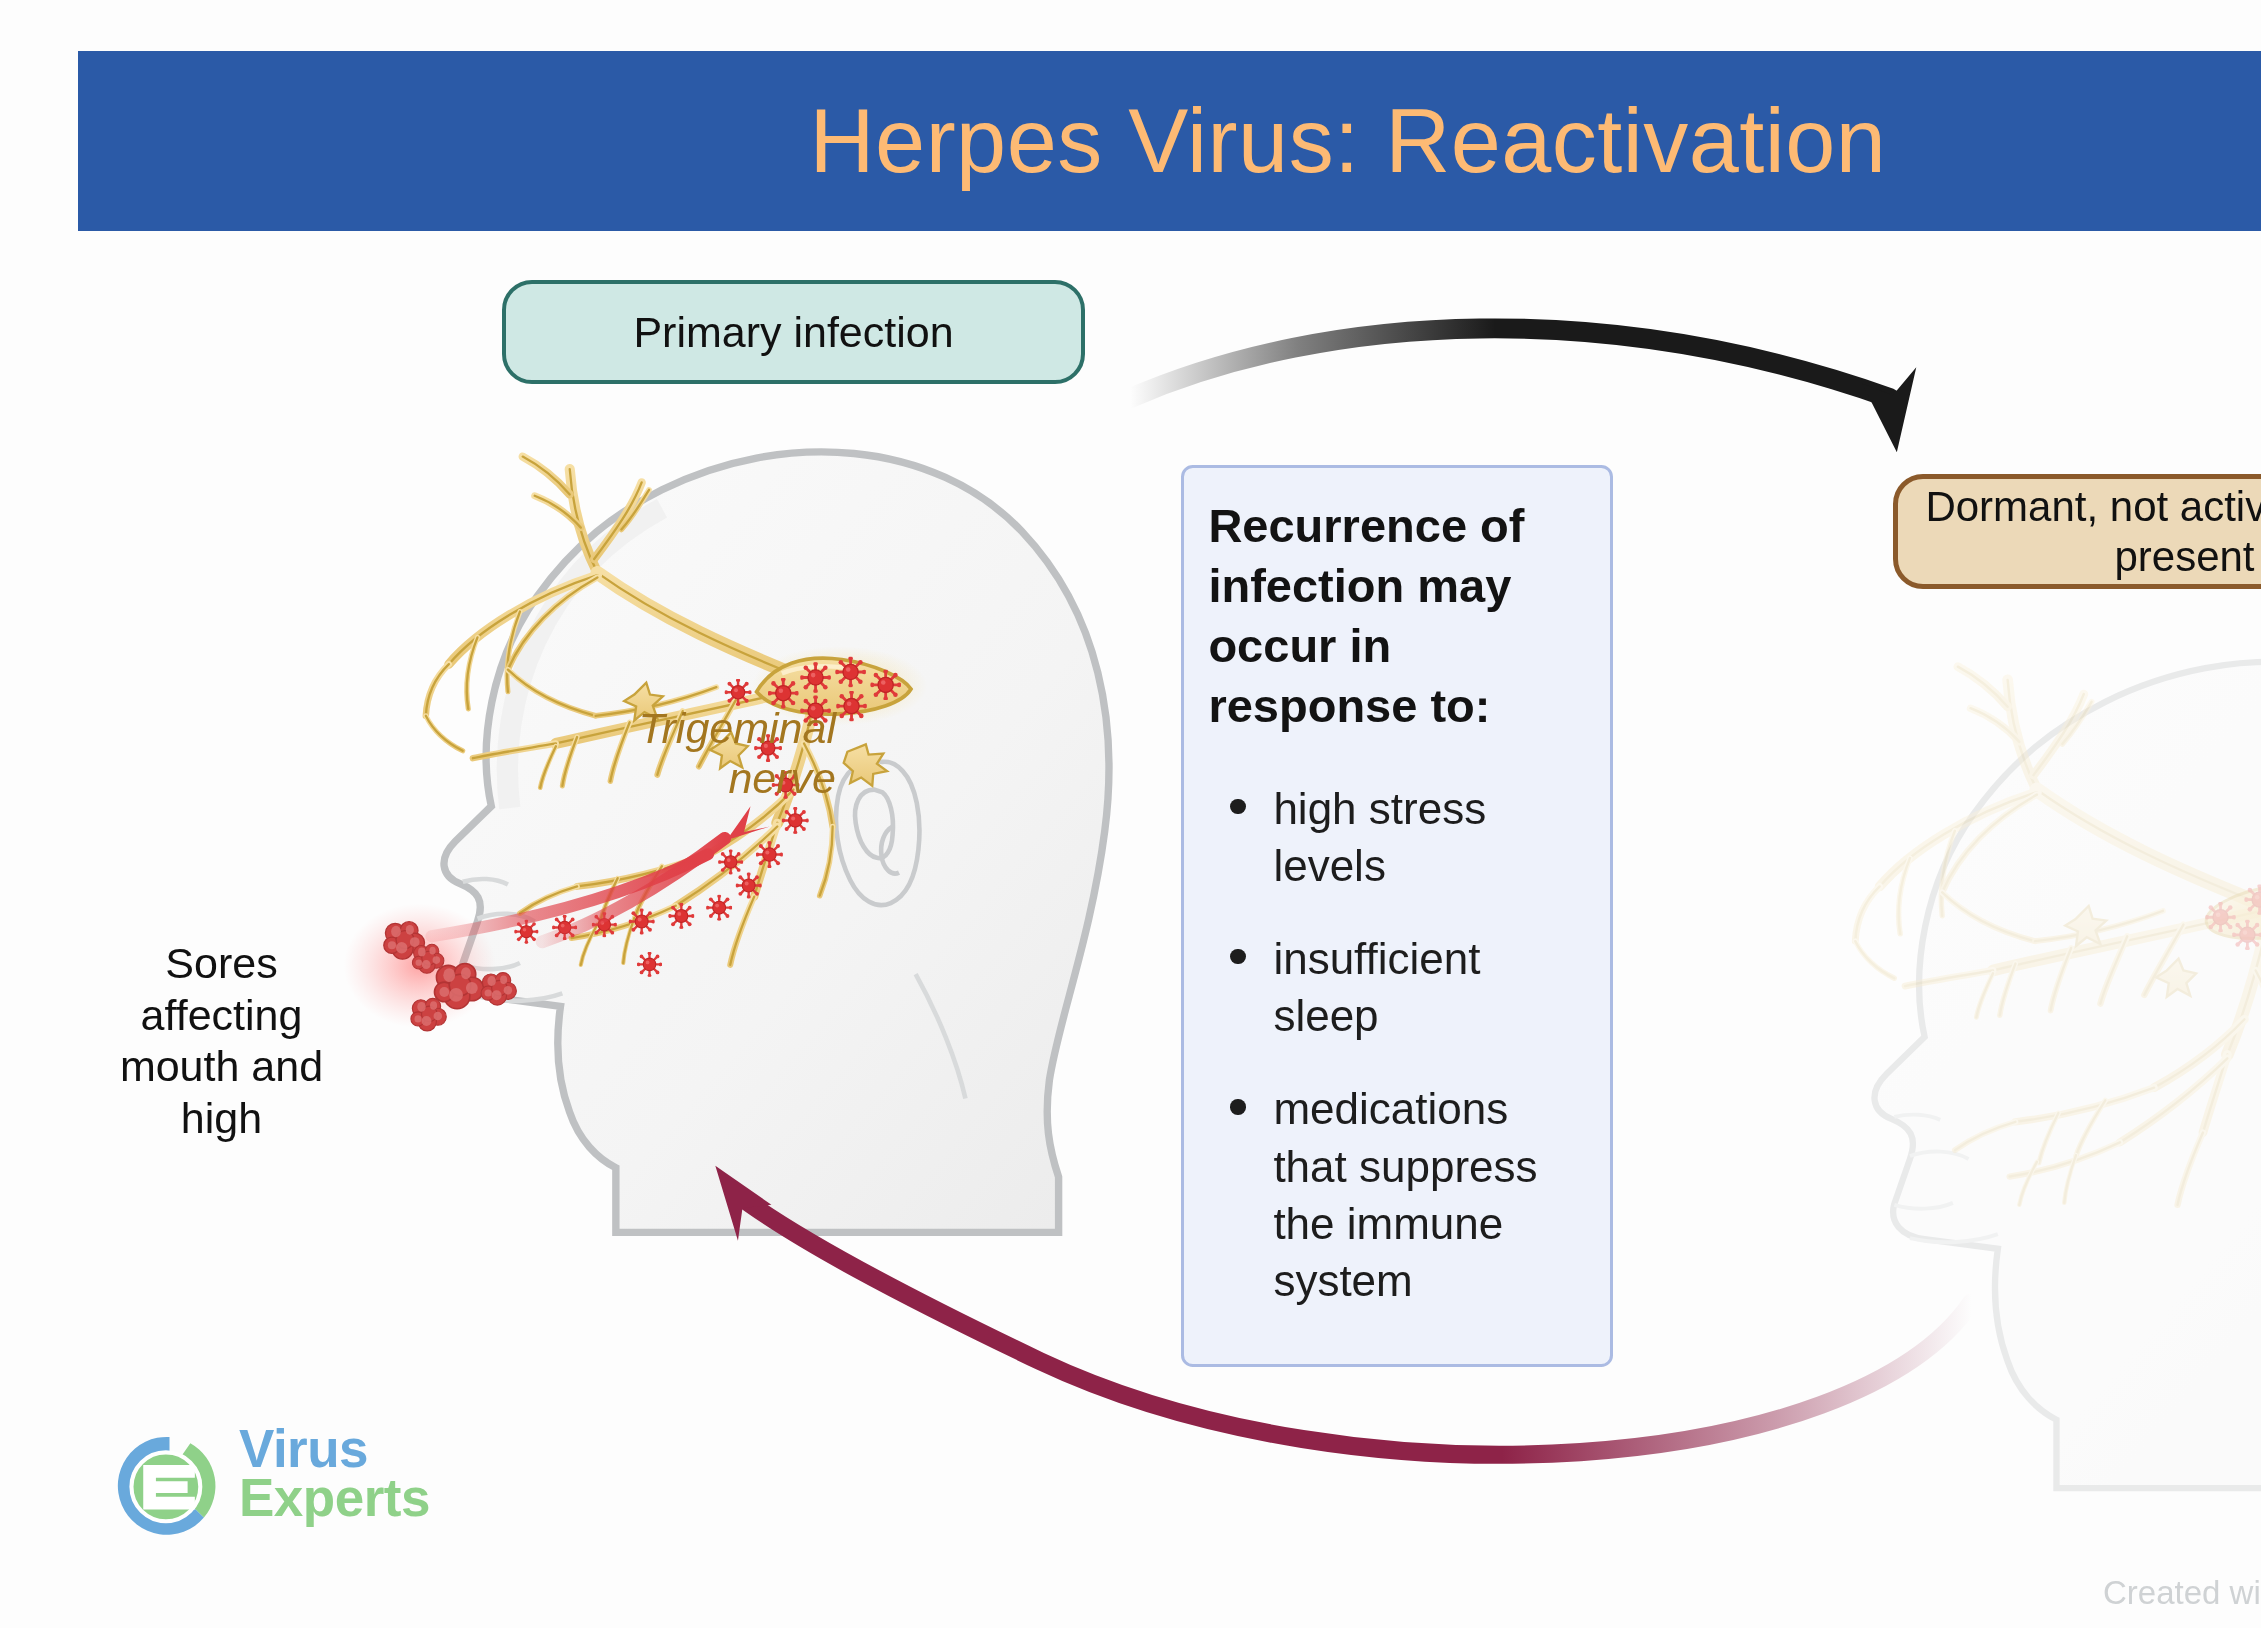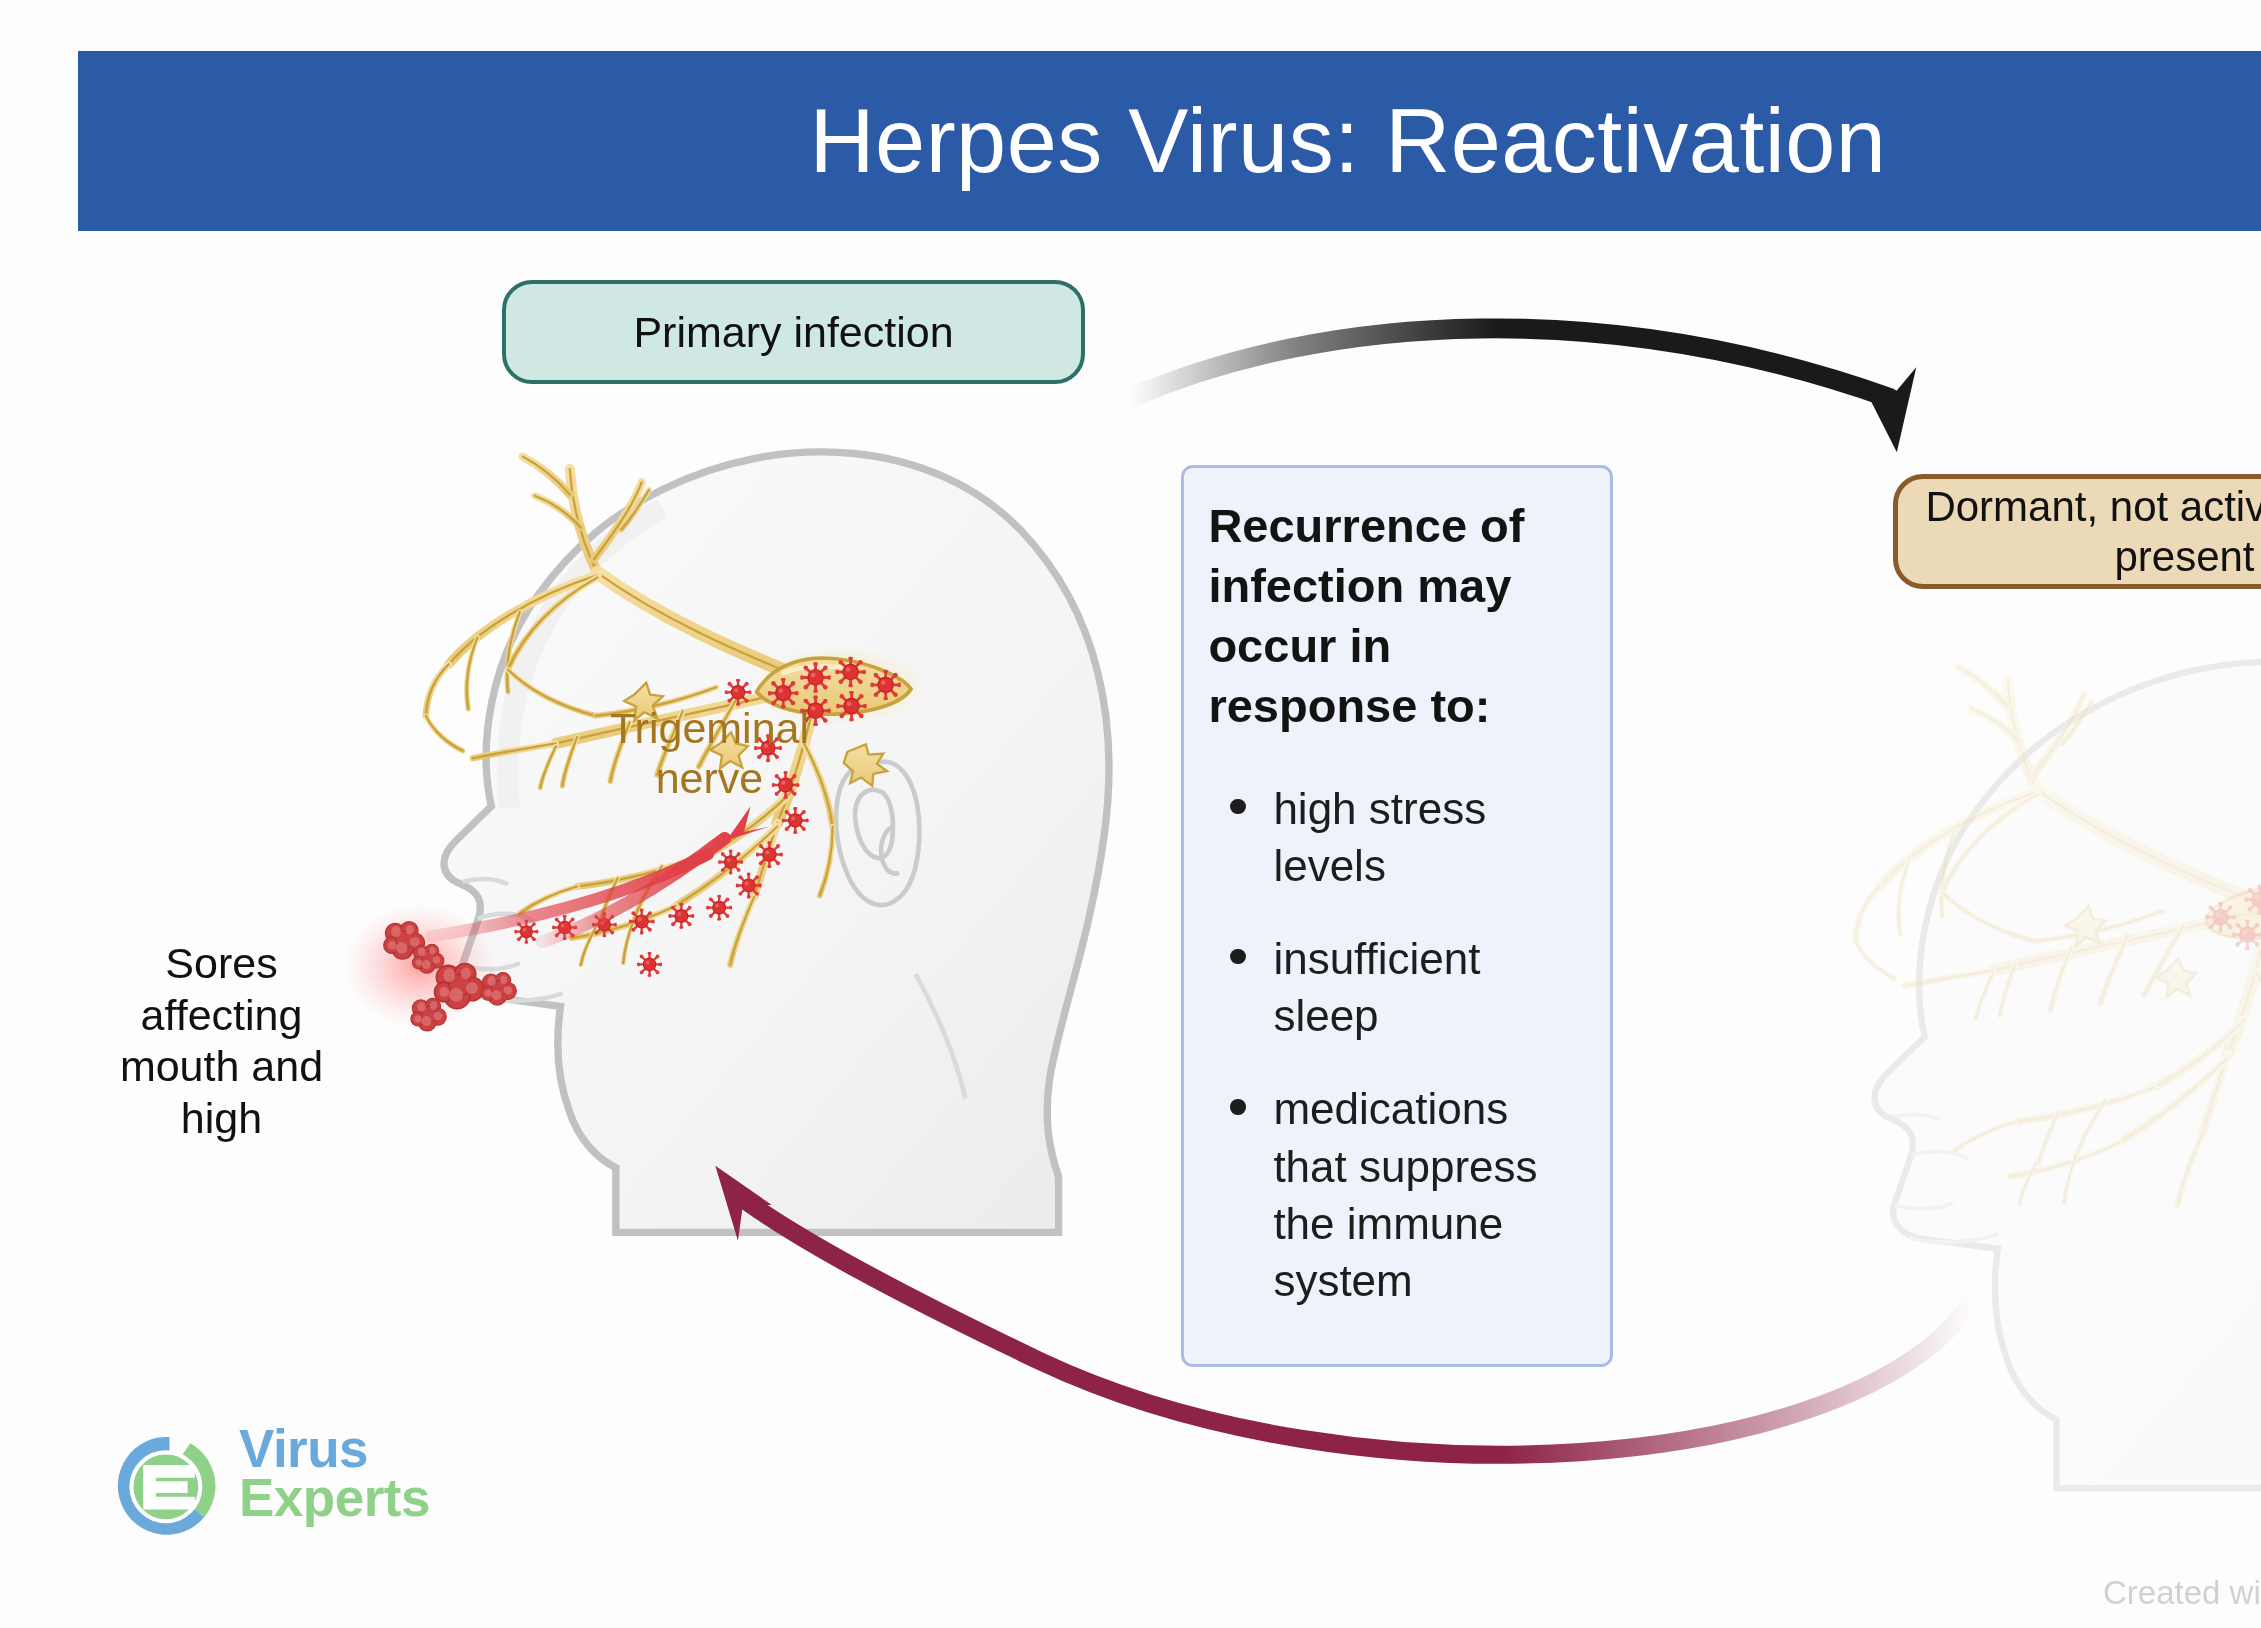--- a/index.html
+++ b/index.html
@@ -14,21 +14,21 @@
 
   
   #title-bar {
     position:absolute;
     left:78px; top:51px;
     width:2540px; height:180px;
     background:var(--brand, #2b5aa7);
     display:flex; align-items:center; justify-content:center;
   }
   #title-text {
-    color:#ffffff;
+    color:#fdba74;
     font-size:90px;
     font-weight:400;
     letter-spacing:0.5px;
     line-height:1;
     white-space:nowrap;
   }
 
   
   .label-box {
     position:absolute;
@@ -102,24 +102,25 @@
     width:213px;
     text-align:center;
     font-size:43px;
     color:#111111;
     line-height:1.20;
   }
   #trigeminal-label {
     position:absolute;
     left:583px; top:703px;
     width:253px;
-    text-align:center;
+    text-align:right;
     font-size:43px;
     color:#a3761f;
     line-height:1.17;
+    font-style:italic;
   }
 
   
   #biorender-credit {
     position:absolute;
     left:2103px; top:1574px;
     font-size:33px;
     color:#cfd2d4;
     white-space:nowrap;
   }

